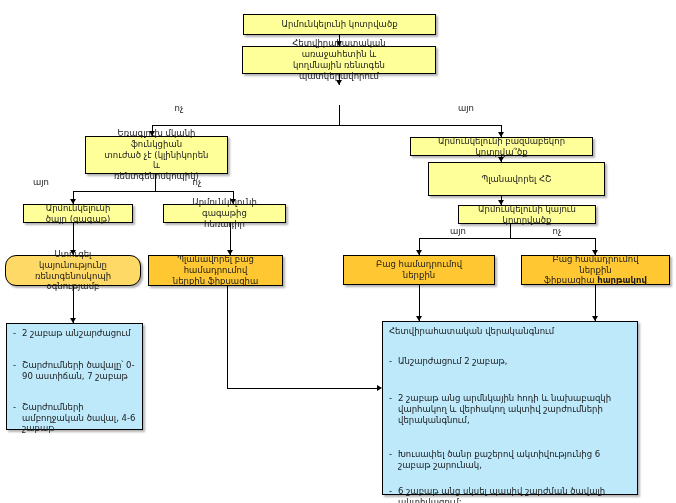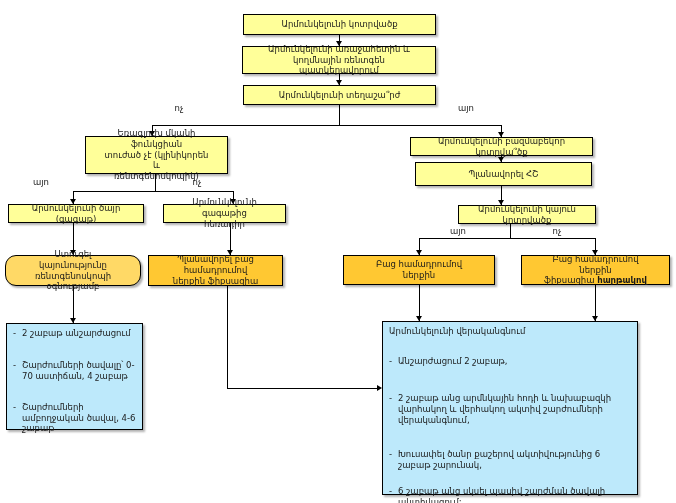--- a/index.html
+++ b/index.html
@@ -86,71 +86,70 @@
 
   <div class="edge-label" style="left:179px; top:103px;">ոչ</div>
   <div class="edge-label" style="left:466px; top:103px;">այո</div>
   <div class="edge-label" style="left:41px;  top:177px;">այո</div>
   <div class="edge-label" style="left:197px; top:177px;">ոչ</div>
   <div class="edge-label" style="left:458px; top:226px;">այո</div>
   <div class="edge-label" style="left:557px; top:226px;">ոչ</div>
 
   <div class="node fill-yellow" style="left:243px; top:14px; width:193px; height:21px;">Արմունկելունի կոտրվածք</div>
 
-  <div class="node fill-yellow" style="left:242px; top:46px; width:194px; height:28px;">Արմունկելունի առաջահետին և
+  <div class="node fill-yellow" style="left:242px; top:46px; width:194px; height:28px;">Հետվիրահատական առաջահետին և
 կողմնային ռենտգեն պատկերավորում</div>
 
-  <div class="node fill-yellow" style="left:243px; top:85px; width:193px; height:20px;">Արմունկելունի տեղաշա՞րժ</div>
 
   <div class="node fill-yellow" style="left:85px; top:136px; width:143px; height:38px;">Եռագլուխ մկանի ֆունկցիան
 տուժած չէ (կլինիկորեն և
 ռենտգենոսկոպիկ)</div>
 
-  <div class="node fill-yellow" style="left:8px; top:204px; width:136px; height:19px;">Արմունկելունի ծայր (գագաթ)</div>
+  <div class="node fill-yellow" style="left:23px; top:204px; width:110px; height:19px;">Արմունկելունի ծայր (գագաթ)</div>
 
   <div class="node fill-yellow" style="left:163px; top:204px; width:123px; height:19px;">Արմունկելունի գագաթից հեռադիր</div>
 
   <div class="node fill-amber-light" style="left:5px; top:255px; width:136px; height:31px;">Ստուգել կայունությունը
 ռենտգենոսկոպի օգնությամբ</div>
 
   <div class="node fill-amber" style="left:148px; top:255px; width:135px; height:31px;">Պլանավորել բաց համադրումով
 ներքին ֆիքսացիա</div>
 
   <div class="node fill-yellow" style="left:410px; top:137px; width:183px; height:19px;">Արմունկելունի բազմաբեկոր կոտրվա՞ծք</div>
 
-  <div class="node fill-yellow" style="left:415px; top:162px; width:177px; height:24px;">Պլանավորել ՀՇ</div>
+  <div class="node fill-yellow" style="left:428px; top:162px; width:177px; height:34px;">Պլանավորել ՀՇ</div>
 
   <div class="node fill-yellow" style="left:458px; top:205px; width:138px; height:19px;">Արմունկելունի կայուն կոտրվածք</div>
 
   <div class="node fill-amber" style="left:343px; top:255px; width:152px; height:30px;">
     <div>Բաց համադրումով ներքին</div>
   </div>
 
   <div class="node fill-amber" style="left:521px; top:255px; width:149px; height:30px;">
     <div>Բաց համադրումով ներքին</div>
     <div><span>ֆիքսացիա </span><b>հարթակով</b></div>
   </div>
 
   <div class="node panel fill-blue" style="left:6px; top:323px; width:137px; height:107px;">
     <div class="bullet">
       <span class="dash">-</span>
       <span class="txt">2 շաբաթ անշարժացում</span>
     </div>
     <div class="bullet" style="margin-top:21px;">
       <span class="dash">-</span>
-      <span class="txt">Շարժումների ծավալը՝ 0-70 աստիճան, 4 շաբաթ</span>
+      <span class="txt">Շարժումների ծավալը՝ 0-90 աստիճան, 7 շաբաթ</span>
     </div>
     <div class="bullet" style="margin-top:20px;">
       <span class="dash">-</span>
       <span class="txt">Շարժումների ամբողջական ծավալ, 4-6 շաբաթ</span>
     </div>
   </div>
 
   <div class="node panel fill-blue" style="left:382px; top:321px; width:256px; height:174px;">
-    <div>Արմունկելունի վերականգնում</div>
+    <div>Հետվիրահատական վերականգնում</div>
     <div class="bullet" style="margin-top:19px;">
       <span class="dash">-</span>
       <span class="txt">Անշարժացում 2 շաբաթ,</span>
     </div>
     <div class="bullet" style="margin-top:26px;">
       <span class="dash">-</span>
       <span class="txt">2 շաբաթ անց արմնկային հոդի և նախաբազկի վարհակող և վերհակող ակտիվ շարժումների վերականգնում,</span>
     </div>
     <div class="bullet" style="margin-top:24px;">
       <span class="dash">-</span>

